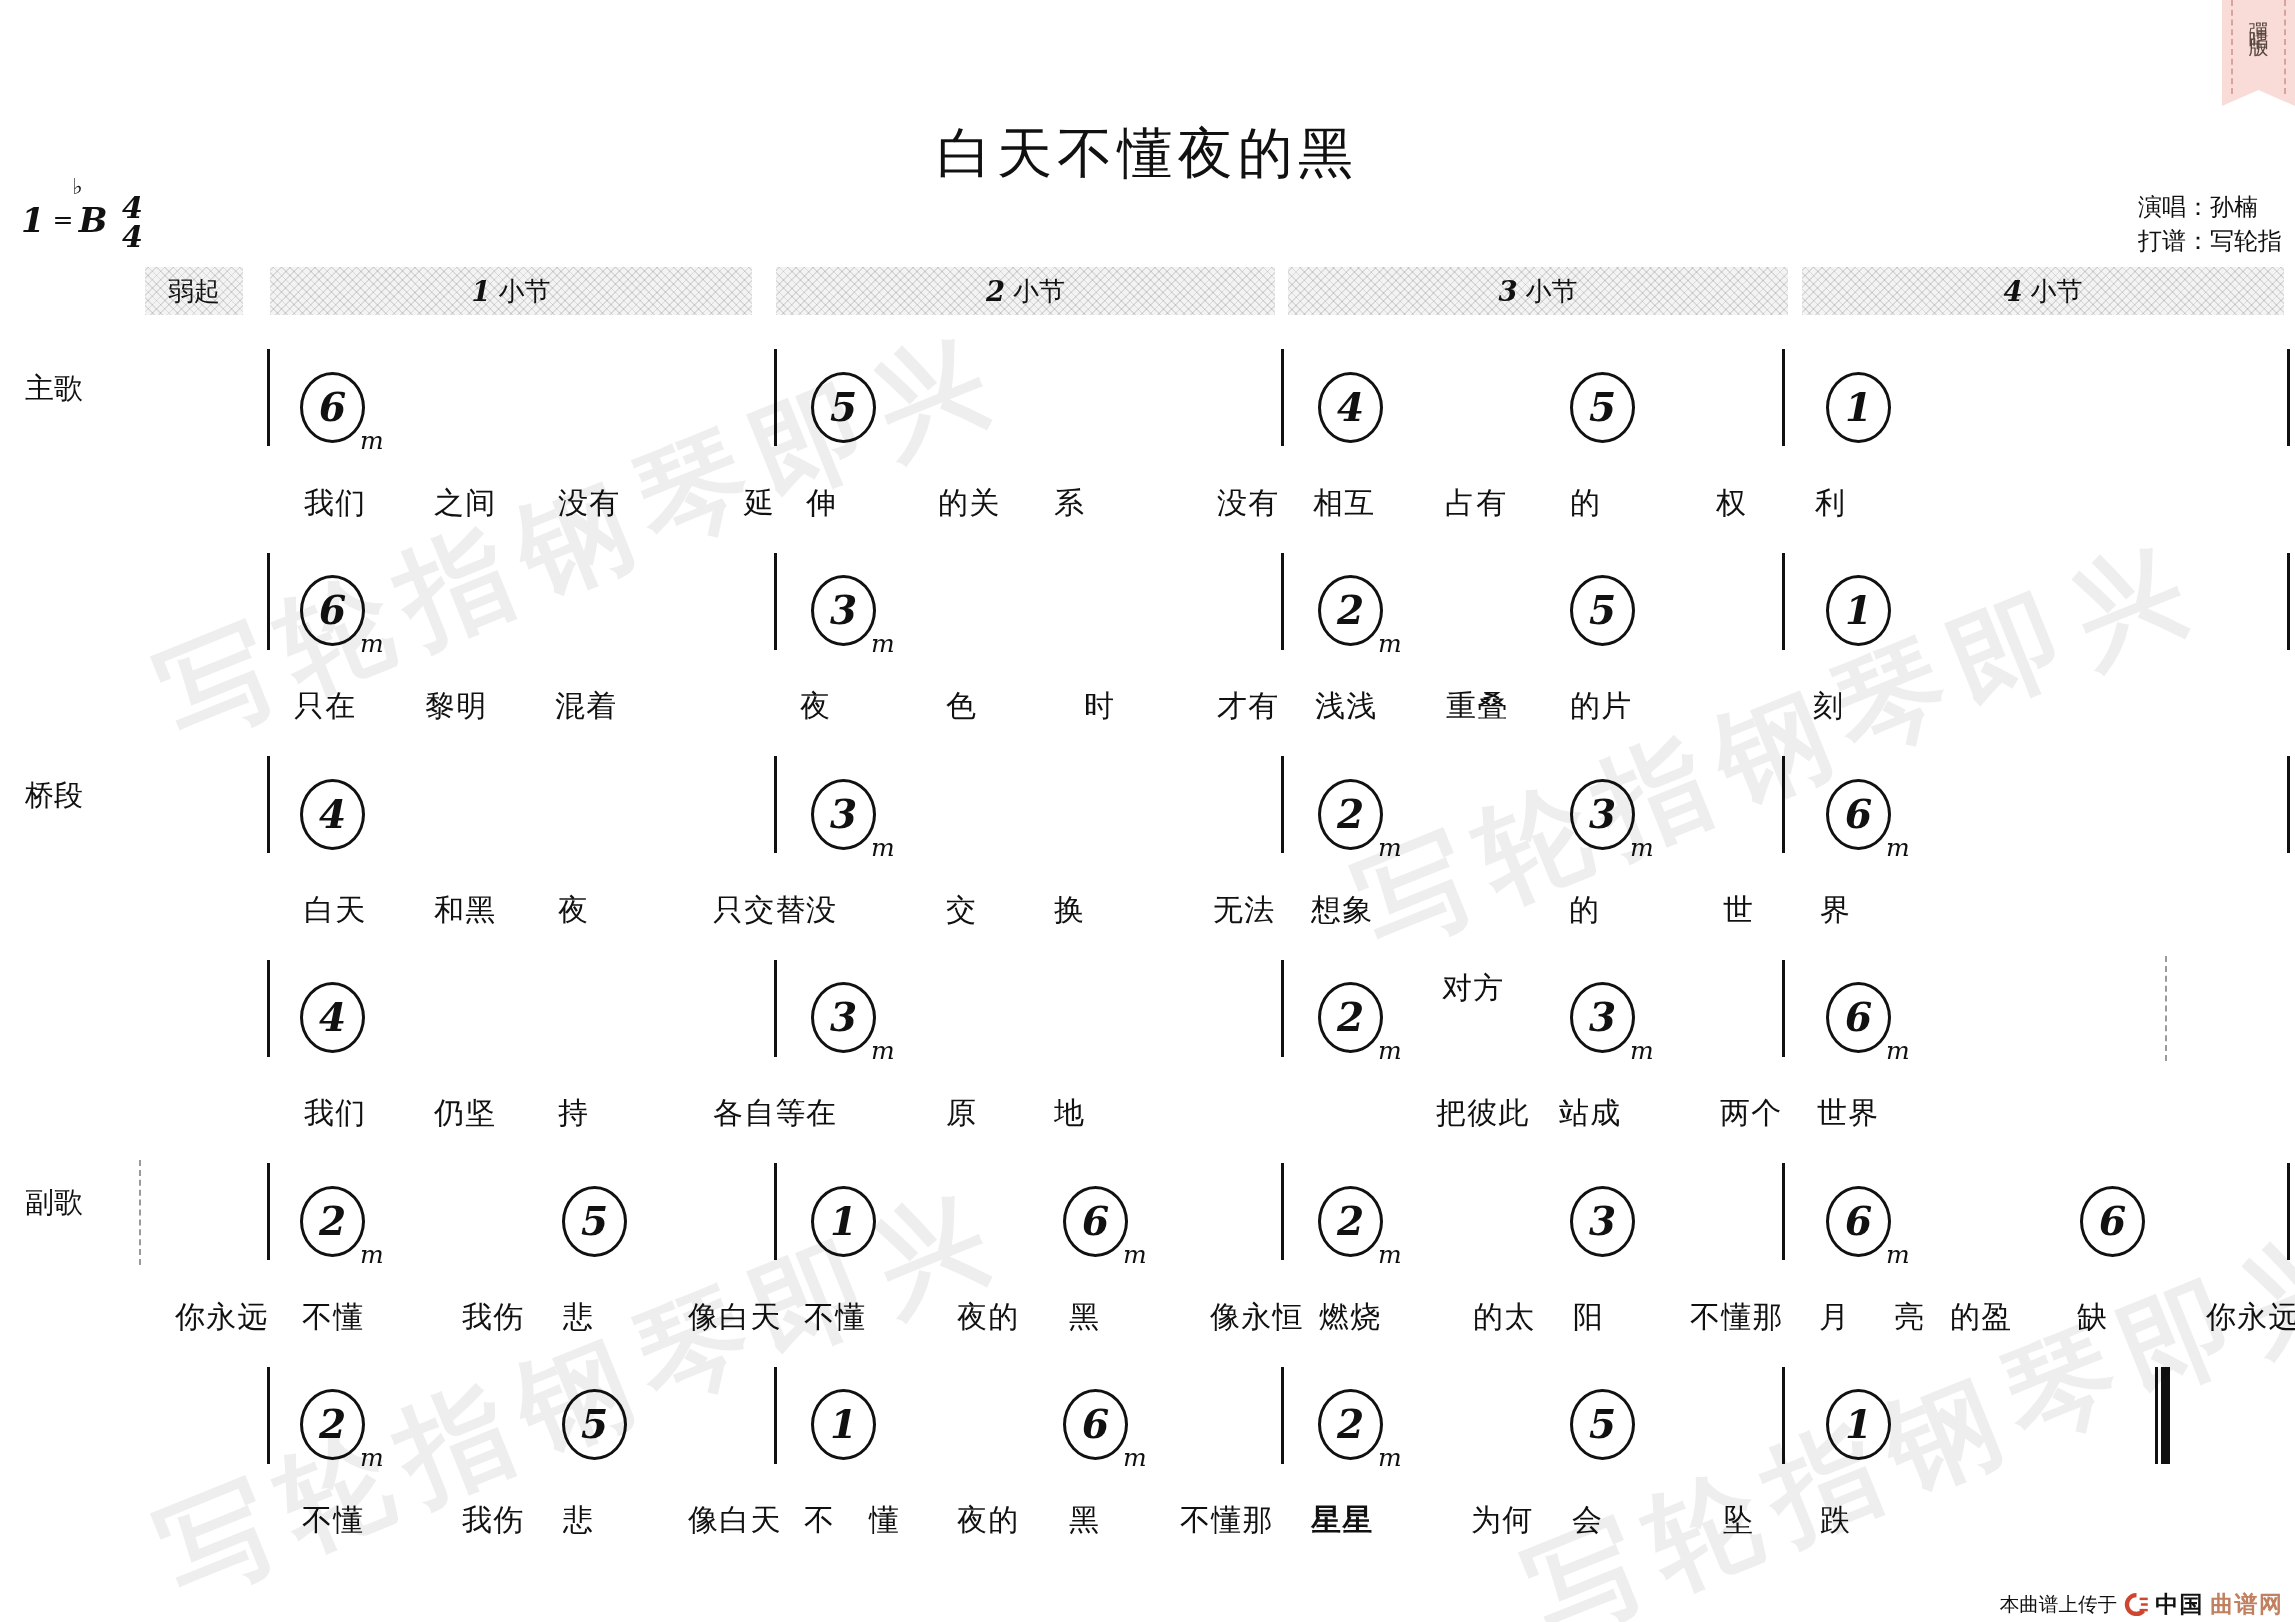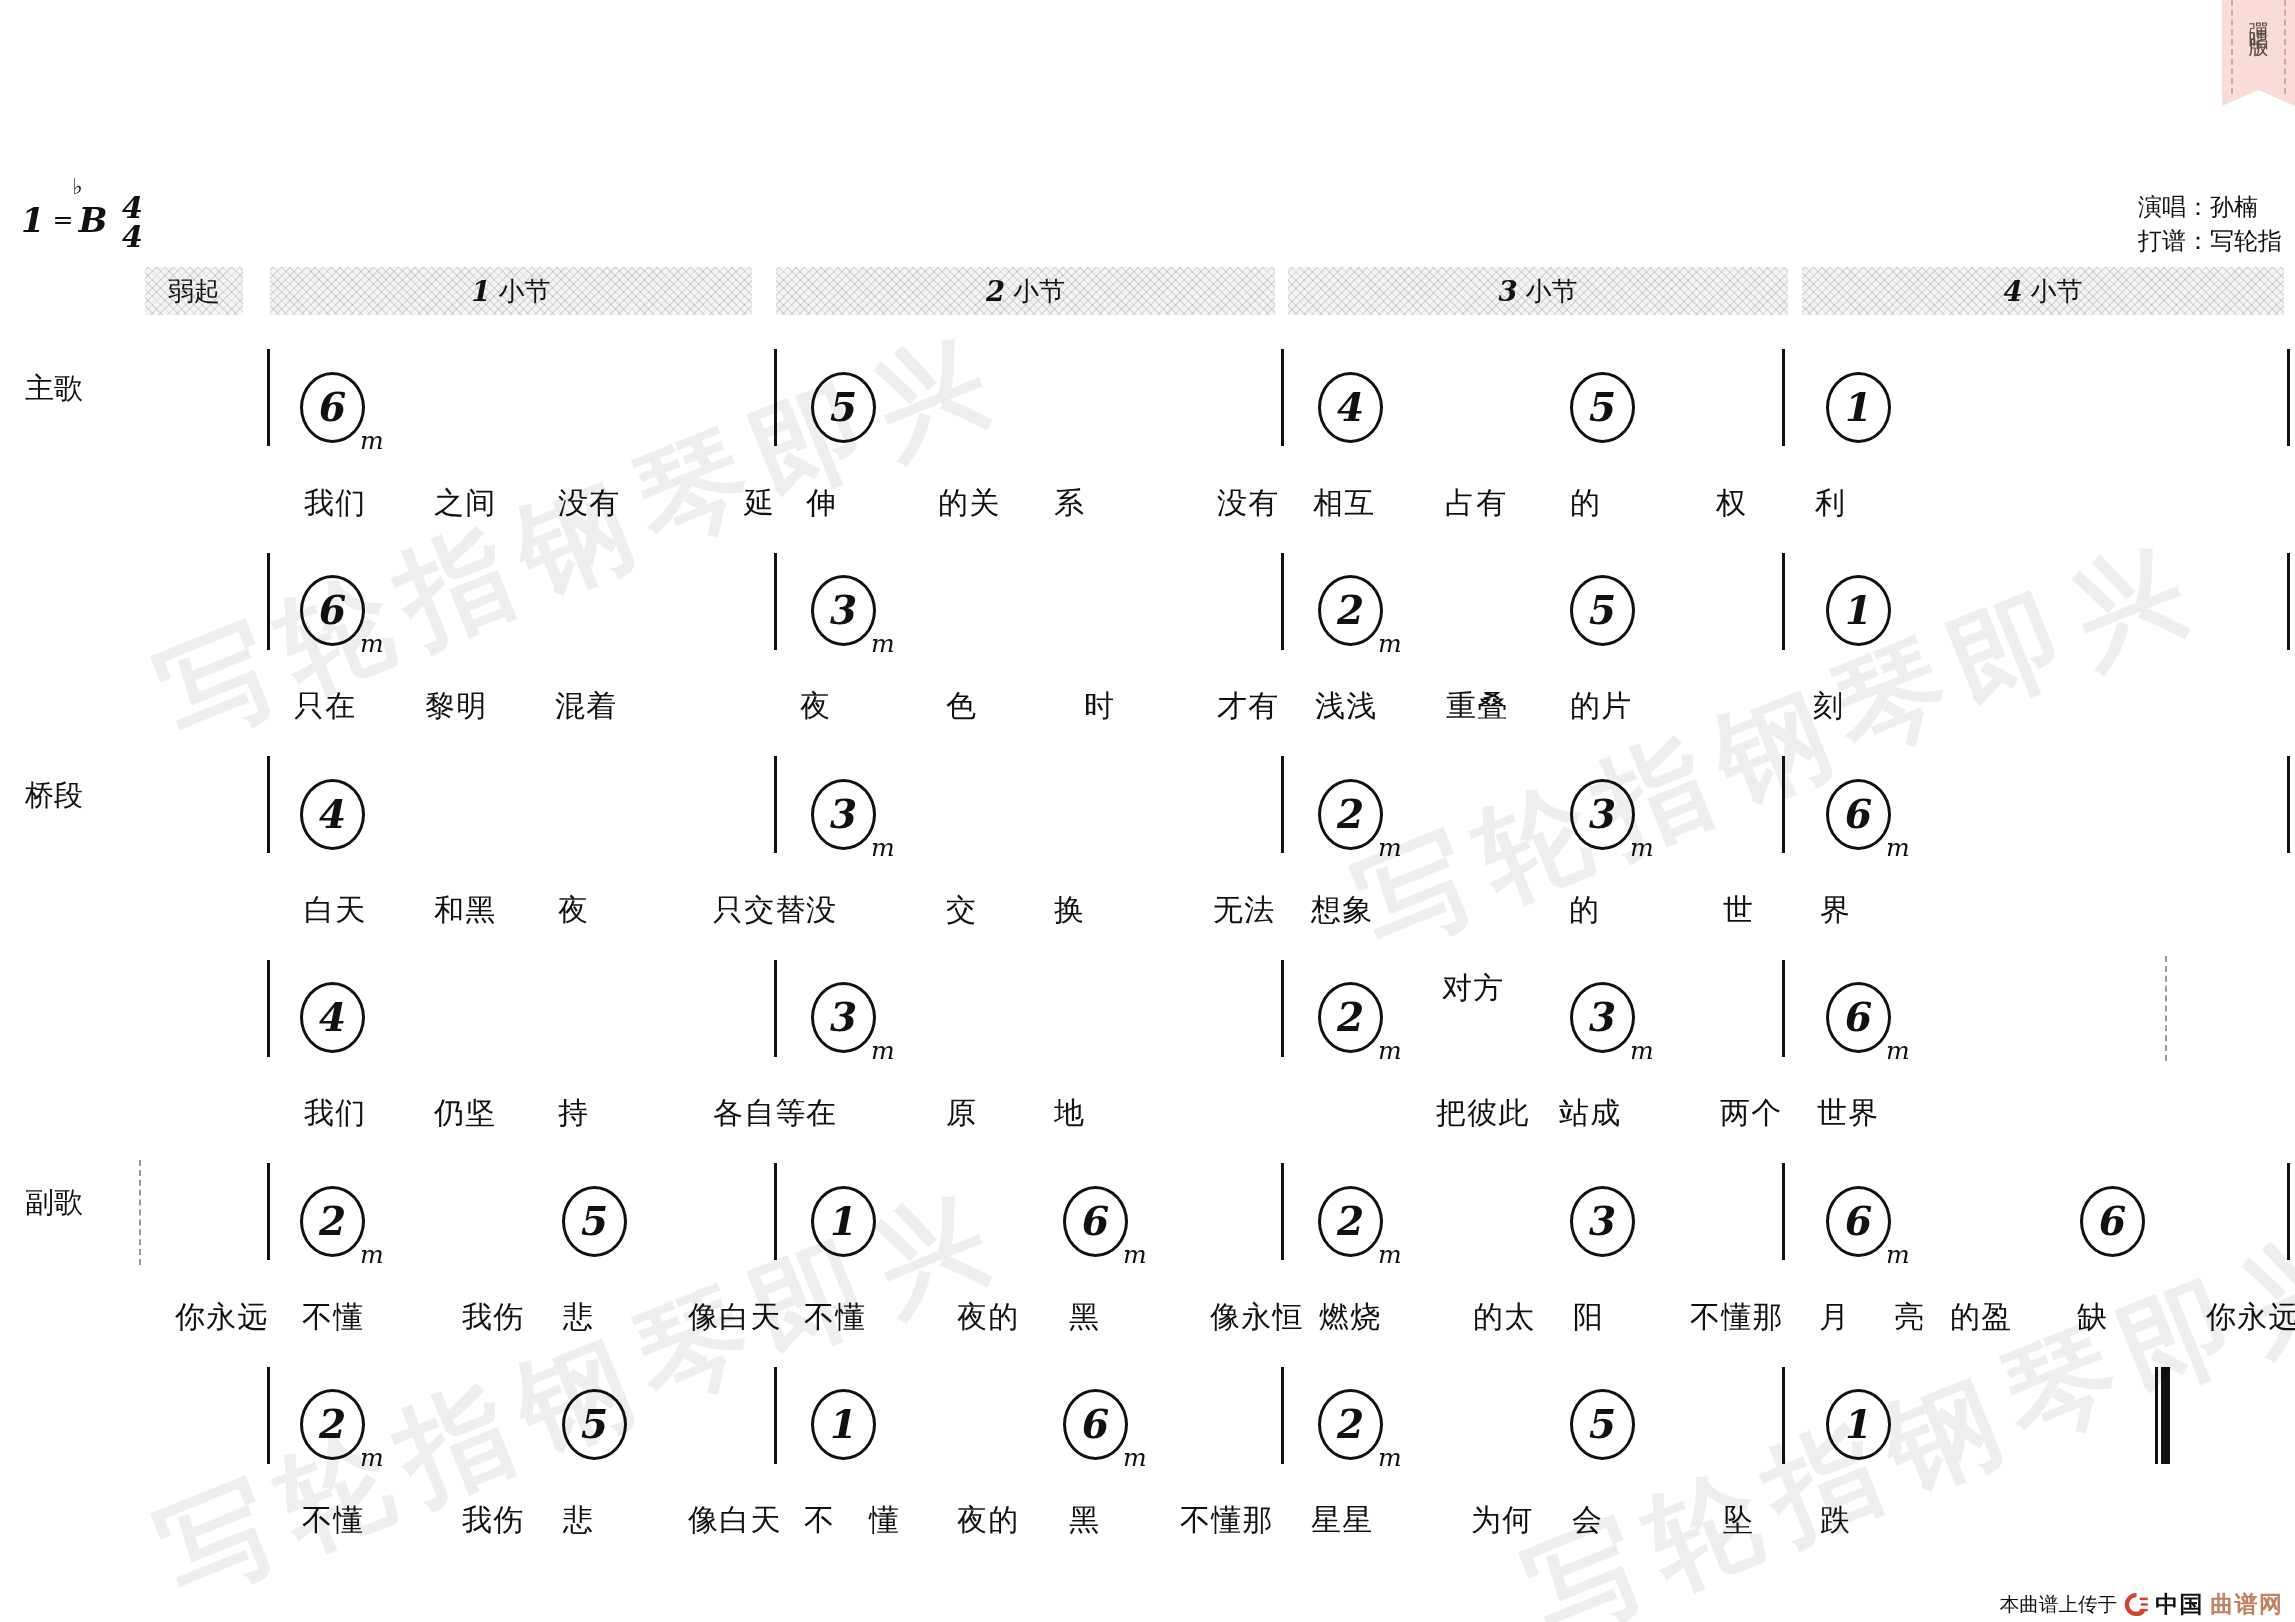--- a/index.html
+++ b/index.html
@@ -63,20 +63,21 @@
 <body>
 
 <div class="page" id="page">
 
   <div class="ribbon">
     <div class="ribbon-inner">
       <span class="ribbon-text">彈唱版</span>
     </div>
   </div>
 
+  <h1 class="title">白天不懂夜的黑</h1>
 
   <div class="keysig">
     <span class="k-tonic">1</span><span class="k-eq">=</span><span class="k-acc"><span class="k-flat">♭</span><span class="k-letter">B</span></span>
   </div>
   <div class="timesig">
     <span class="ts-top">4</span>
     <span class="ts-bar"></span>
     <span class="ts-bottom">4</span>
   </div>
 
@@ -405,21 +406,21 @@
       </div>
       <div class="lyric" style="left: 302px; top: 1500px;">不懂</div>
       <div class="lyric" style="left: 462px; top: 1500px;">我伤</div>
       <div class="lyric" style="left: 563px; top: 1500px;">悲</div>
       <div class="lyric" style="left: 688px; top: 1500px;">像白天</div>
       <div class="lyric" style="left: 804px; top: 1500px;">不</div>
       <div class="lyric" style="left: 869px; top: 1500px;">懂</div>
       <div class="lyric" style="left: 957px; top: 1500px;">夜的</div>
       <div class="lyric" style="left: 1069px; top: 1500px;">黑</div>
       <div class="lyric" style="left: 1180px; top: 1500px;">不懂那</div>
-      <div class="lyric" style="left: 1311px; top: 1500px;">星星</div>
+      <div class="lyric" style="left: 1311px; top: 1500px; font-weight: bold;">星星</div>
       <div class="lyric" style="left: 1471px; top: 1500px;">为何</div>
       <div class="lyric" style="left: 1572px; top: 1500px;">会</div>
       <div class="lyric" style="left: 1723px; top: 1500px;">坠</div>
       <div class="lyric" style="left: 1820px; top: 1500px;">跌</div>
     </div>
 
   <div class="footer">
     <span>本曲谱上传于</span>
     <svg width="25" height="25" viewBox="0 0 40 40">
       <path d="M20 5a15 15 0 1 0 11 25" fill="none" stroke="#cf4630" stroke-width="7"></path>

